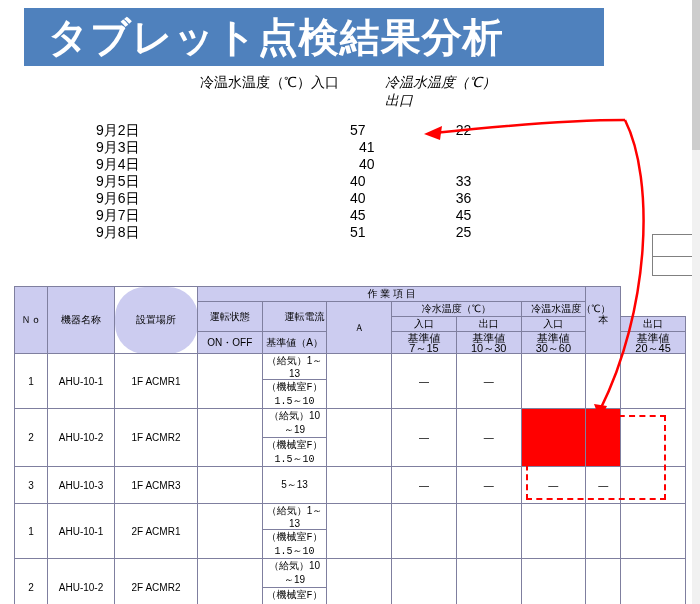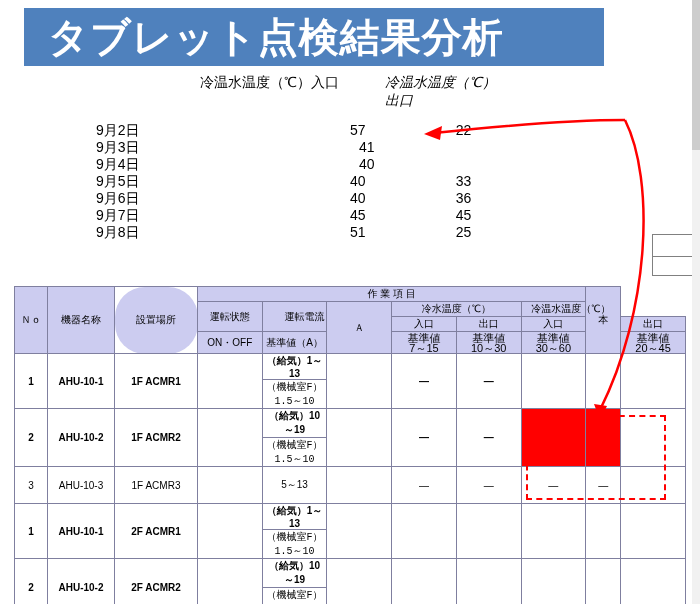--- a/index.html
+++ b/index.html
@@ -109,21 +109,21 @@
   .sheet .name-col { width: 62px; }
   .sheet .place-col { width: 78px; border-radius: 30px; }
   .sheet .state-col { width: 86px; text-align: center; }
   .sheet .cur-col { width: 106px; text-align: right; }
   .sheet .a-col { width: 26px; }
   .sheet .t-col { width: 56px; }
   .sheet .last-col { width: 30px; }
   .small { font-size: 11px; line-height: 10px; }
   .cell-left { text-align: left; padding-left: 6px; }
 
-  .body-row td { height: 21px; font-weight: bold; }
+  .body-row td { height: 21px; }
   .sub-row td { height: 19px; font-family: Liberation Mono, monospace; }
 
   
   .red-cell {
     background: #ff0000 !important;
   }
 
   
   .dashed-box {
     position: absolute;

